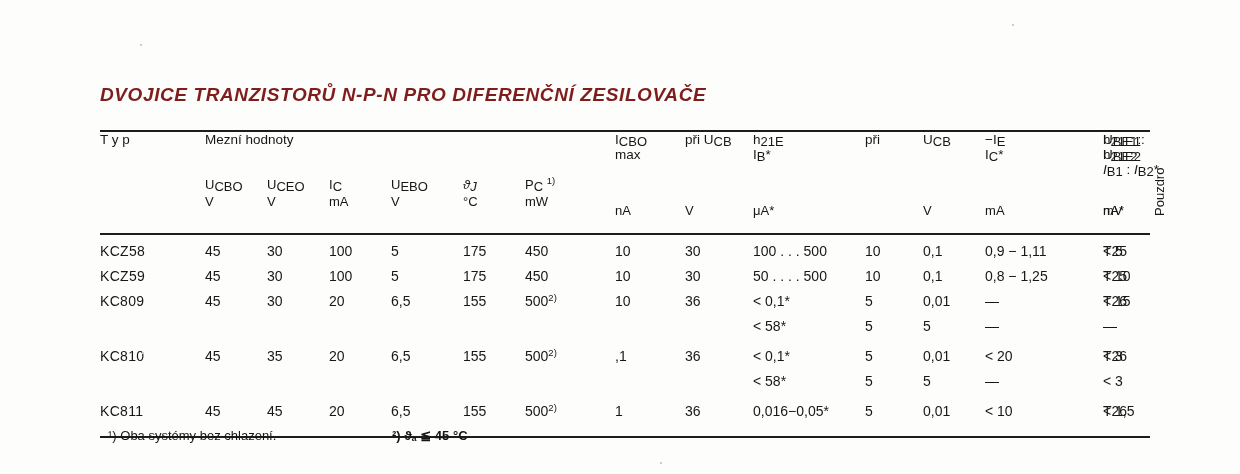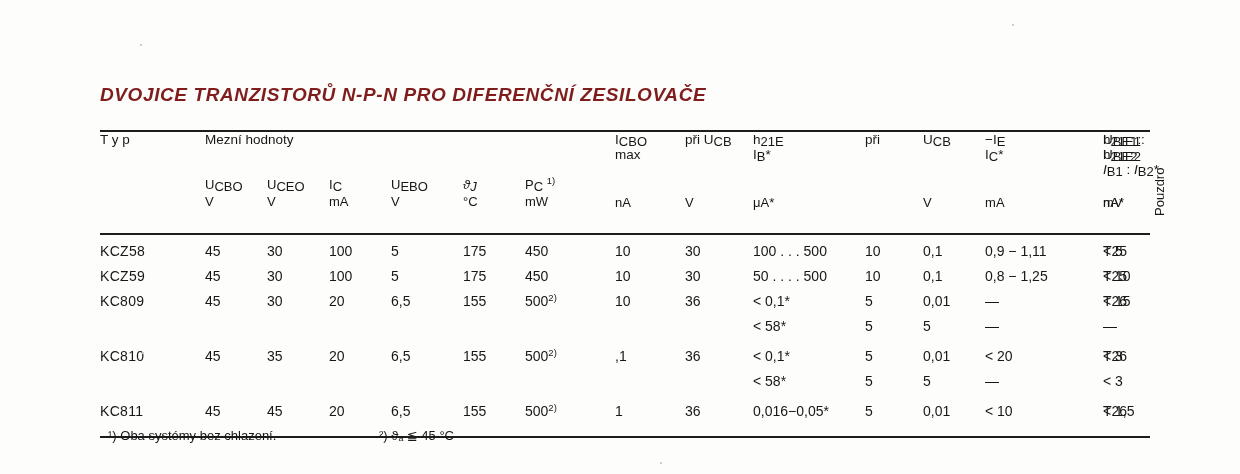--- a/index.html
+++ b/index.html
@@ -98,21 +98,21 @@
     top: -5px;
   }
   .unit {
     display: block;
     font-size: 13px;
     margin-top: 1px;
   }
   .unit-gap {
     display: block;
     font-size: 13px;
-    margin-top: 18px;
+    margin-top: 26px;
   }
   .italic { font-style: italic; }
   .rot {
     writing-mode: vertical-rl;
     transform: rotate(180deg);
     font-size: 13px;
     white-space: nowrap;
     display: inline-block;
     height: 84px;
     line-height: 1;
@@ -132,21 +132,21 @@
   }
   .spacer-row td { height: 8px; }
   .footnotes {
     position: absolute;
     left: 100px;
     top: 428px;
     font-size: 13px;
     width: 1050px;
   }
   .footnotes .fn1 { position: absolute; left: 8px; top: 0; }
-  .footnotes .fn2 { position: absolute; left: 279px; top: 0; }
+  .footnotes .fn2 { position: absolute; left: 292px; top: 0; font-weight: bold; }
   .nowrap { white-space: nowrap; }
   .speck {
     position: absolute;
     width: 2px; height: 2px;
     background: #cfcfc9;
   }
 </style>
 </head>
 <body>
 

